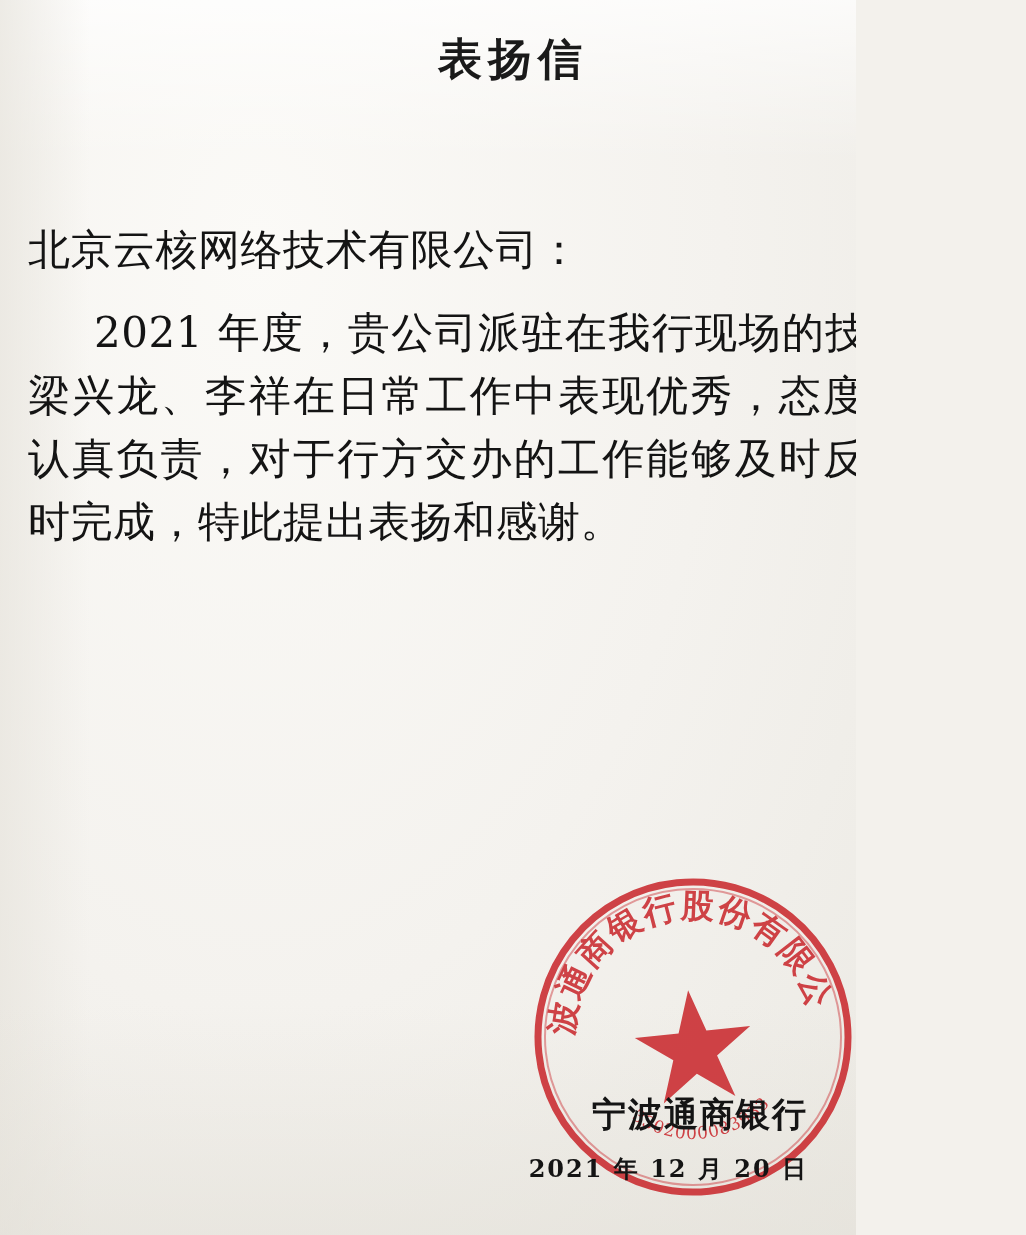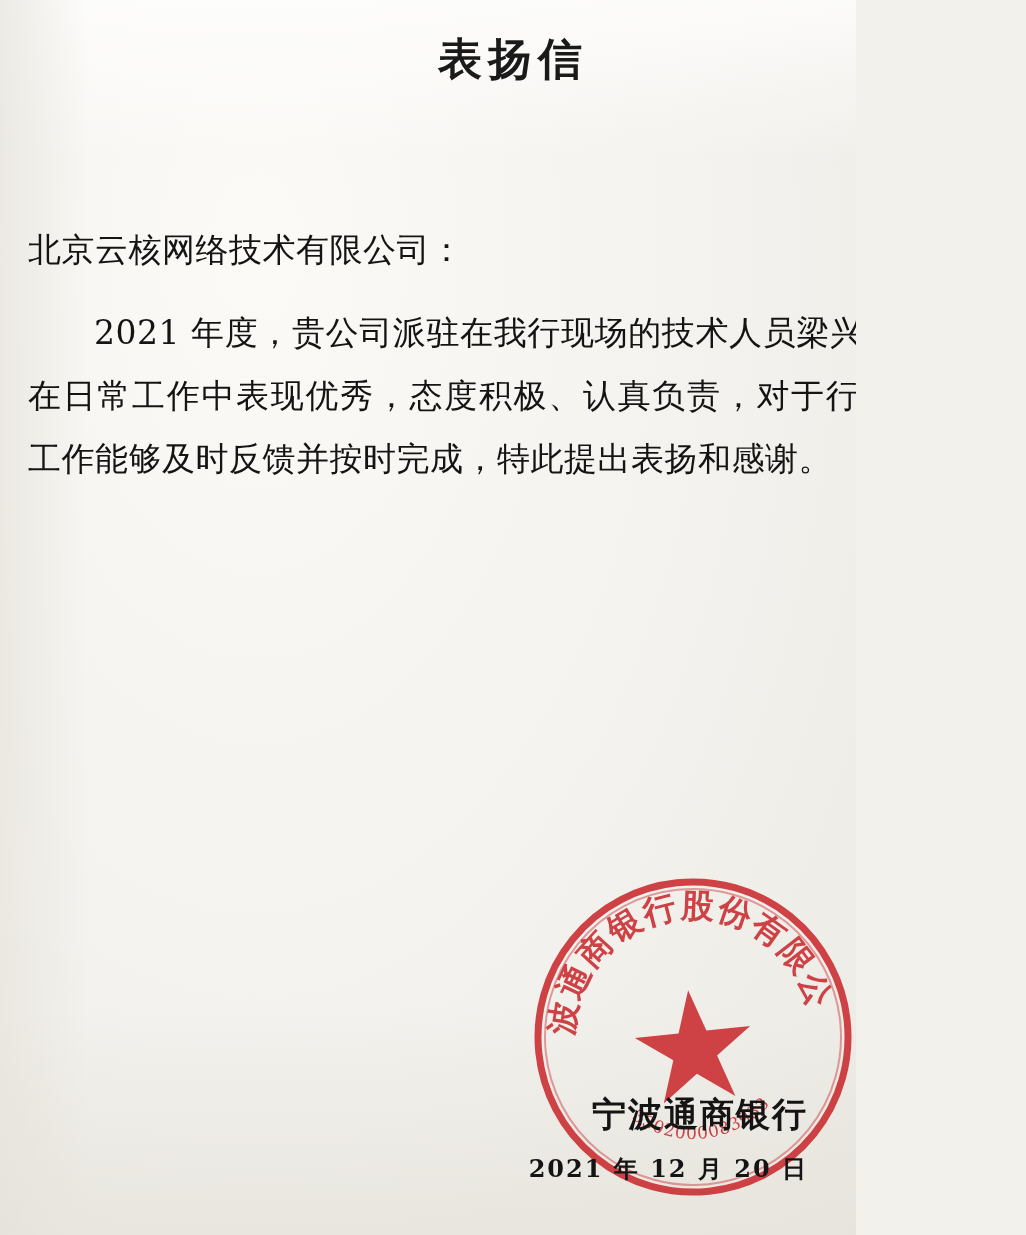--- a/index.html
+++ b/index.html
@@ -58,21 +58,21 @@
   }
 
   .body-block {
     position: absolute;
     top: 218px;
     left: 28px;
     width: 970px;
   }
 
   .para {
-    font-size: 33px;
+    font-size: 42px;
     line-height: 63px;
     color: #141414;
     text-align: justify;
     margin: 0 0 5px 0;
     letter-spacing: 0.5px;
   }
   .para.salutation {
     text-indent: 0;
     margin-bottom: 20px;
   }

